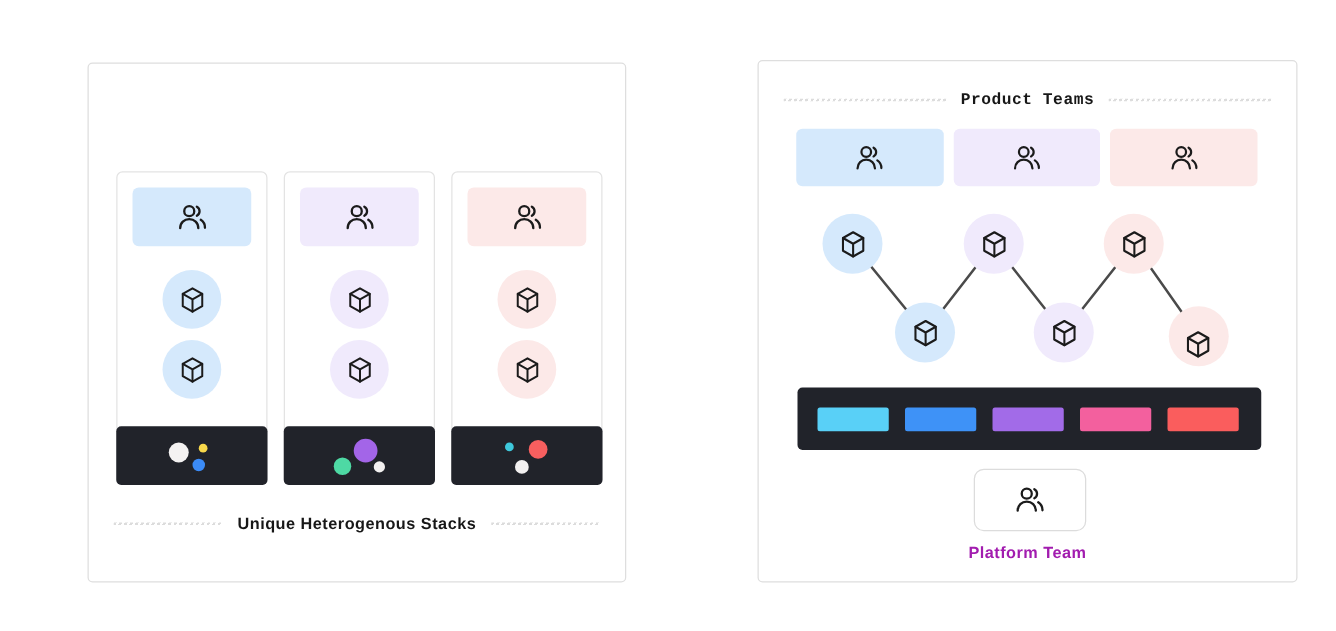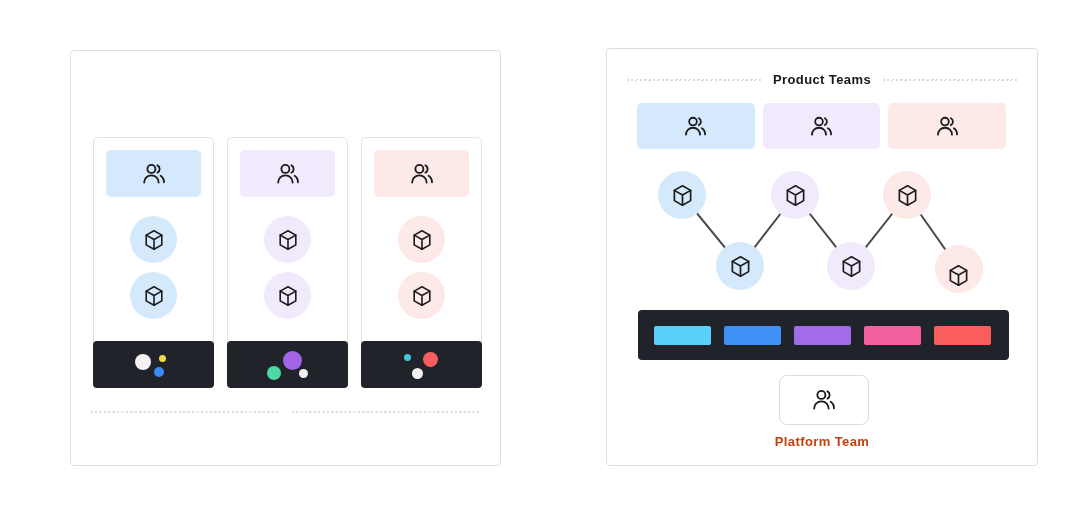--- a/index.html
+++ b/index.html
@@ -51,21 +51,21 @@
   .t0 .dot1{left:66px;top:14px;width:7px;height:7px;}
   .t0 .dot2{left:61px;top:26px;width:10px;height:10px;}
   .t1 .dot0{left:40px;top:25px;width:14px;height:14px;}
   .t1 .dot1{left:56px;top:10px;width:19px;height:19px;}
   .t1 .dot2{left:72px;top:28px;width:9px;height:9px;}
   .t2 .dot0{left:43px;top:13px;width:7px;height:7px;}
   .t2 .dot1{left:62px;top:11px;width:15px;height:15px;}
   .t2 .dot2{left:51px;top:27px;width:11px;height:11px;}
 
   
-  #right-title{top:23px;}
+  #right-title{top:23px;font-family:Liberation Mono, monospace;}
   #right-headers{
     position:absolute;left:30px;right:31px;top:54px;height:46px;display:flex;gap:8px;
   }
   .r-header{
     flex:1;border-radius:5px;display:flex;align-items:center;justify-content:center;
   }
   #net-links{position:absolute;left:0;top:0;width:430px;height:416px;pointer-events:none;}
   .net-node{
     position:absolute;width:48px;height:48px;border-radius:50%;
     display:flex;align-items:center;justify-content:center;
@@ -78,21 +78,21 @@
     display:flex;align-items:center;gap:13px;padding:0 16px;box-sizing:border-box;
   }
   .chip{width:57px;height:19px;border-radius:2px;flex:0 0 auto;}
   #platform-box{
     position:absolute;left:172px;top:326px;width:88px;height:48px;background:#fff;
     border:1px solid #dcdcdc;border-radius:8px;
     display:flex;align-items:center;justify-content:center;
   }
   #platform-caption{
     position:absolute;left:0;right:0;top:385px;text-align:center;
-    font-size:13px;font-weight:700;letter-spacing:.4px;color:#c2410c;
+    font-size:13px;font-weight:700;letter-spacing:.4px;color:#a21caf;
   }
   .icon{display:inline-flex;line-height:0;}
   .icon svg{display:block;}
 </style>
 </head>
 <body>
 
 <svg width="0" height="0" style="position:absolute">
   <defs>
     <symbol id="sym-users" viewBox="0 0 24 24">
@@ -197,20 +197,21 @@
     </div>
     <div class="stack-bar t2" style="background: rgb(33, 35, 42);">
       <span class="stack-dot dot0" style="background: rgb(62, 200, 220);"></span>
       <span class="stack-dot dot1" style="background: rgb(247, 95, 95);"></span>
       <span class="stack-dot dot2" style="background: rgb(242, 240, 240);"></span>
     </div>
   </div>
 
   <div class="title-row" id="left-caption">
     <span class="dash"></span>
+    <span class="title-text">Unique Heterogenous Stacks</span>
     <span class="dash"></span>
   </div>
 </div>
 
 <div class="card" id="right-card">
 
   <div class="title-row" id="right-title">
     <span class="dash"></span>
     <span class="title-text">Product Teams</span>
     <span class="dash"></span>

